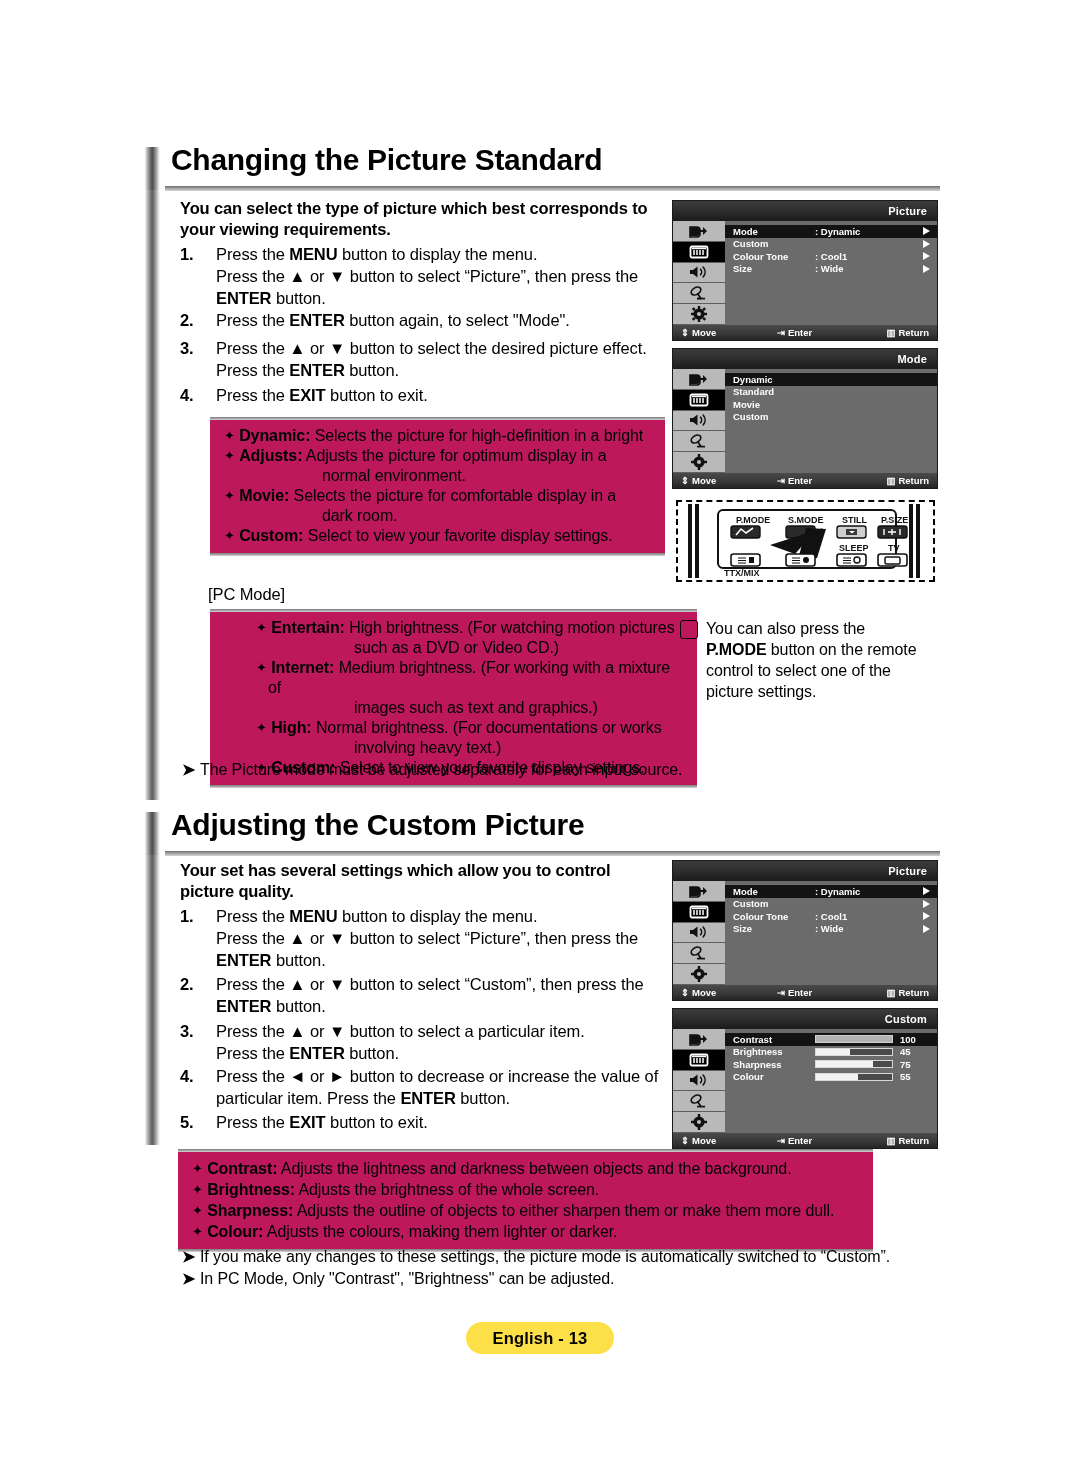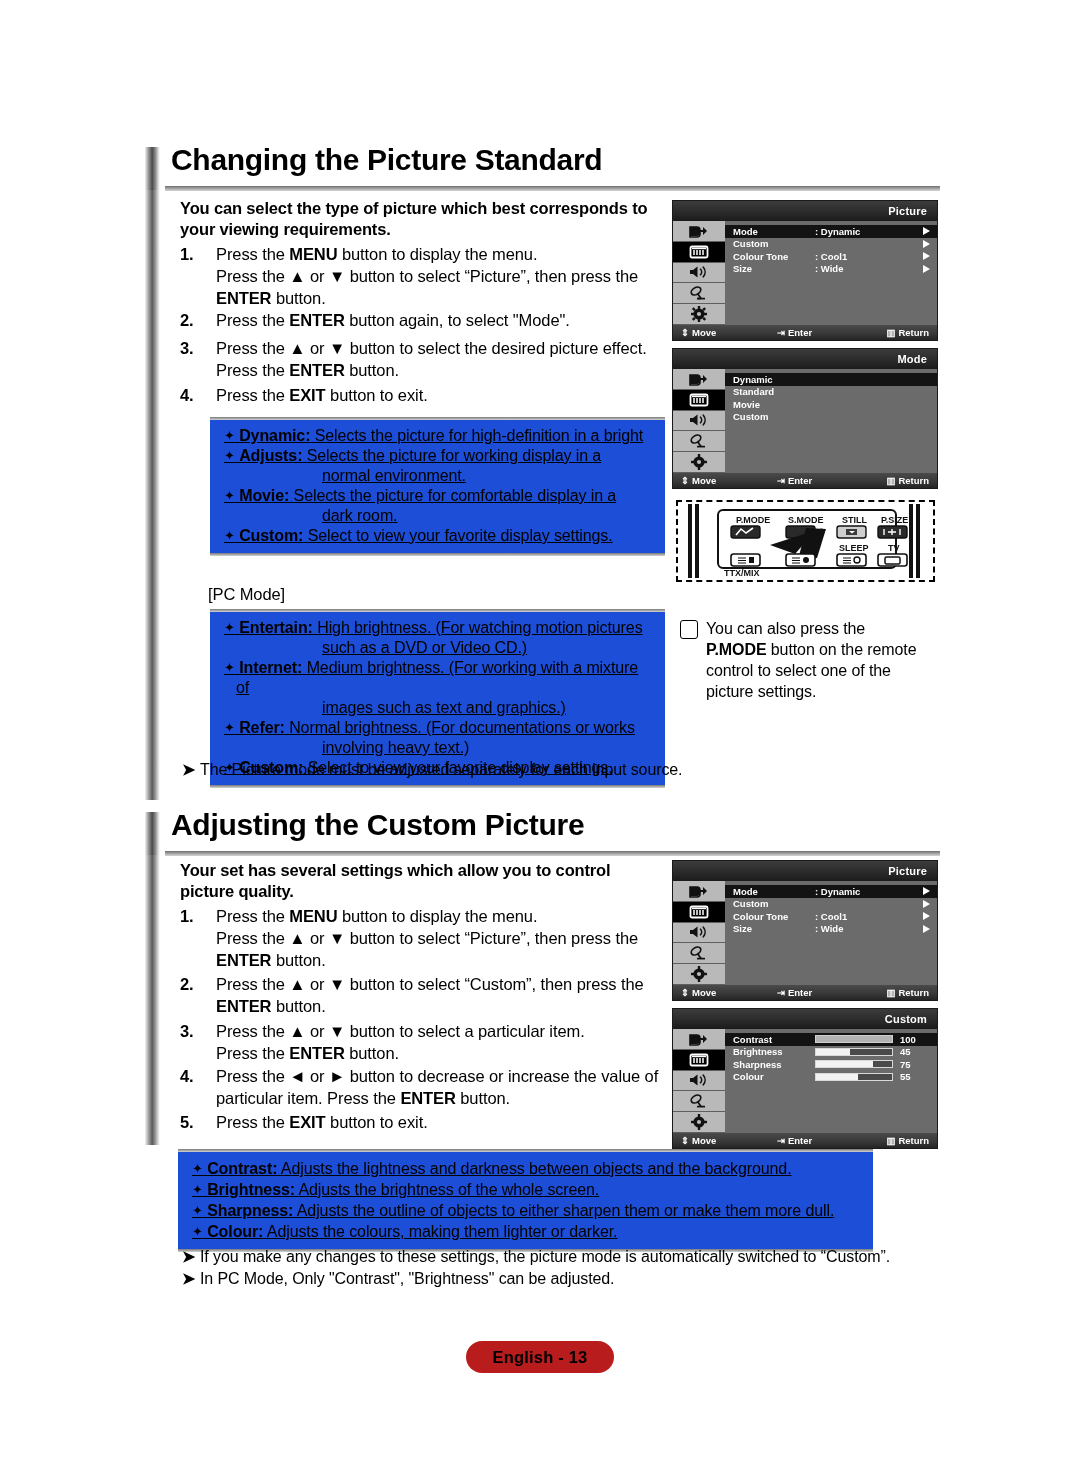--- a/index.html
+++ b/index.html
@@ -81,22 +81,21 @@
   }
   .step .txt {
     display: block;
     margin-left: 36px;
   }
   b, .b { font-weight: bold; }
 
   
   .infobox {
     position: absolute;
-    background: #1d4ed8;
-    text-decoration: underline;
+    background: #be185d;
   }
   .infobox .hr-top,
   .infobox .hr-bot {
     position: absolute;
     left: 0;
     width: 100%;
     height: 3px;
     background: linear-gradient(to bottom, #787878 0%, #a6a6a6 50%, #d5d5d5 100%);
   }
   .infobox .hr-top { top: -3px; }
@@ -273,30 +272,29 @@
   }
   .hand-note .body { display: block; margin-left: 26px; }
 
   
   .pagebadge {
     position: absolute;
     left: 466px;
     top: 1322px;
     width: 148px;
     height: 32px;
-    background: #b91c1c;
+    background: #fde047;
     border-radius: 16px;
     color: #000;
     font-size: 16.5px;
     font-weight: bold;
     display: flex;
     align-items: center;
     justify-content: center;
     letter-spacing: 0.2px;
-    margin-top: 19px;
   }
 </style>
 </head>
 <body>
 
 <div class="page">
 
   <div class="section-head" style="top:143px;">
     <div class="bar"></div>
     <div class="title">Changing the Picture Standard</div>
@@ -321,35 +319,35 @@
   <div class="step" style="left:180px; top:384px; width:490px;">
     <span class="num">4.</span>
     <span class="txt">Press the <b>EXIT</b> button to exit.</span>
   </div>
 
   <div class="infobox" style="left:210px; top:420px; width:455px;">
     <div class="hr-top"></div>
     <div class="hr-bot"></div>
     <ul>
       <li><span class="bullet">✦</span> <b>Dynamic:</b> <span>Selects the picture for high-definition in a bright</span></li>
-      <li><span class="bullet">✦</span> <b>Adjusts:</b> <span>Selects the picture for working display in a</span><span class="cont">normal environment.</span></li>
+      <li><span class="bullet">✦</span> <b>Adjusts:</b> <span>Adjusts the picture for optimum display in a</span><span class="cont">normal environment.</span></li>
       <li><span class="bullet">✦</span> <b>Movie:</b> <span>Selects the picture for comfortable display in a</span><span class="cont">dark room.</span></li>
       <li><span class="bullet">✦</span> <b>Custom:</b> <span>Select to view your favorite display settings.</span></li>
     </ul>
   </div>
 
   <div class="pcmode-label" style="left:208px; top:585px;">[PC Mode]</div>
 
-  <div class="infobox" style="left:210px; top:612px; width:455px;">
+  <div class="infobox" style="left:210px; top:612px; width:455px;padding-left:32px;">
     <div class="hr-top"></div>
     <div class="hr-bot"></div>
     <ul>
       <li><span class="bullet">✦</span> <b>Entertain:</b> <span>High brightness. (For watching motion pictures</span><span class="cont">such as a DVD or Video CD.)</span></li>
       <li><span class="bullet">✦</span> <b>Internet:</b> <span>Medium brightness. (For working with a mixture of</span><span class="cont">images such as text and graphics.)</span></li>
-      <li><span class="bullet">✦</span> <b>Refer:</b> <span>Normal brightness. (For documentations or works</span><span class="cont">involving heavy text.)</span></li>
+      <li><span class="bullet">✦</span> <b>High:</b> <span>Normal brightness. (For documentations or works</span><span class="cont">involving heavy text.)</span></li>
       <li><span class="bullet">✦</span> <b>Custom:</b> <span>Select to view your favorite display settings.</span></li>
     </ul>
   </div>
 
   <div class="note-line" style="left:182px; top:759px;">
     <span class="arw">➤</span><span>The Picture mode must be adjusted separately for each input source.</span>
   </div>
 
   <div class="osd" style="left:672px; top:200px;">
     <div class="osd-title">Picture</div>

